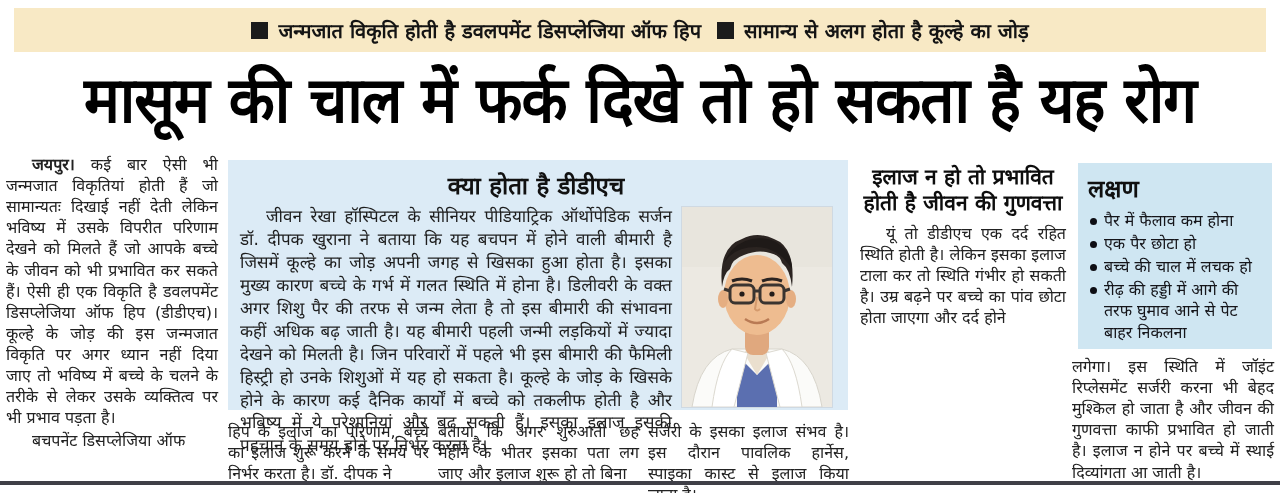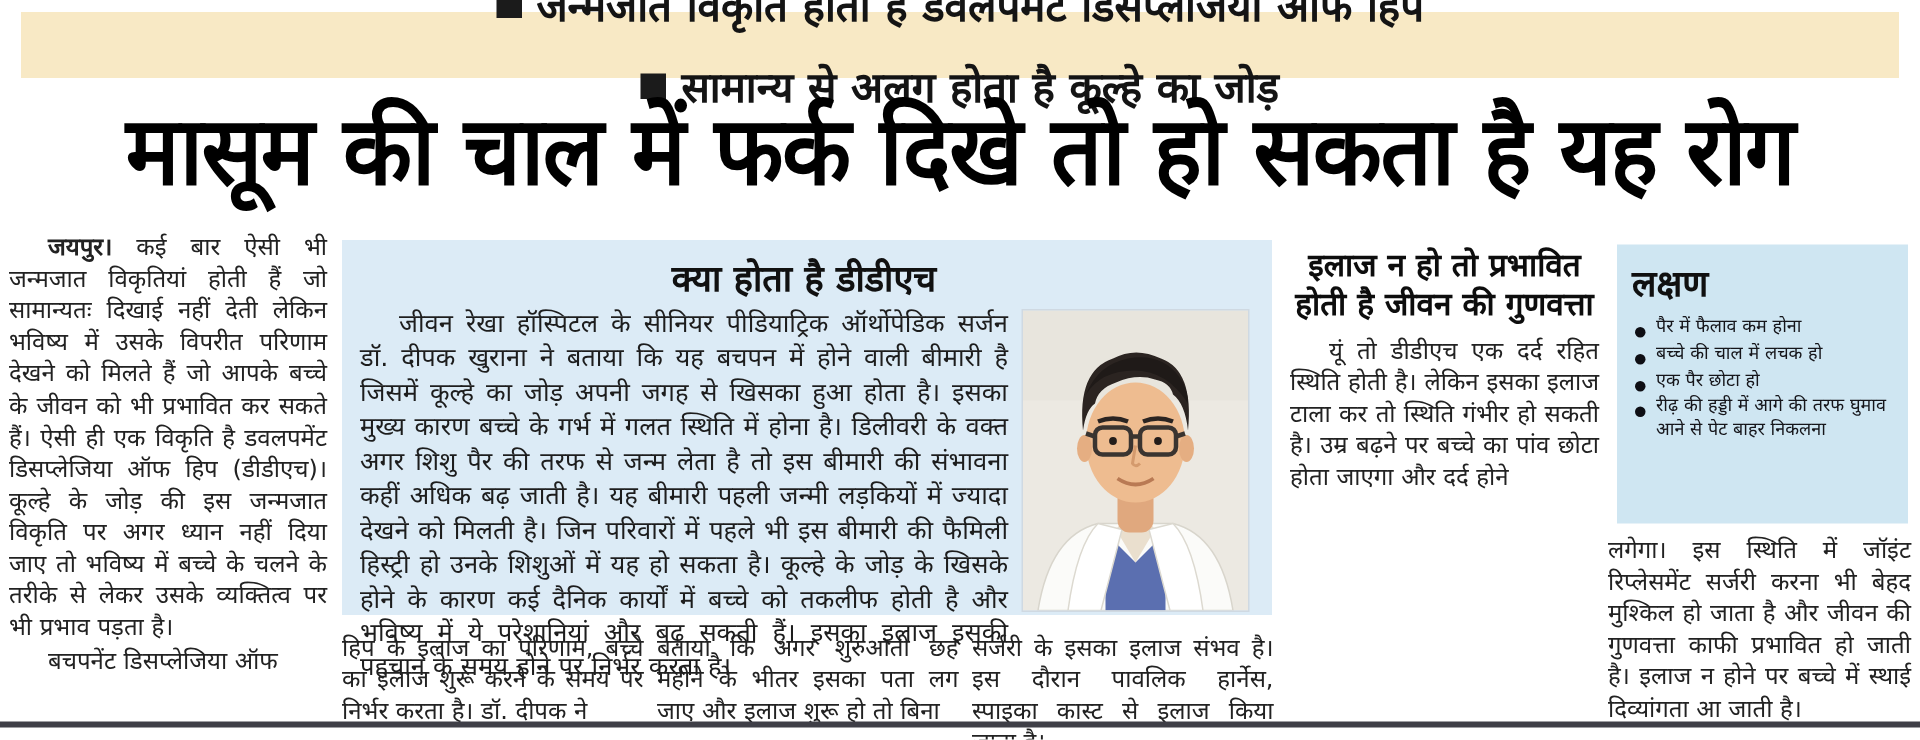--- a/index.html
+++ b/index.html
@@ -5,21 +5,21 @@
   html,body{margin:0;padding:0;}
   body{
     width:1280px;height:493px;position:relative;overflow:hidden;
     background:#ffffff;color:#1b1b1b;
     font-family:"DejaVu Sans","Liberation Sans",sans-serif;
   }
   
   .kicker{
     position:absolute;top:8px;left:14px;width:1252px;height:44px;
     background:#f8e9c5;display:flex;align-items:center;justify-content:center;
-    gap:16px;font-weight:bold;font-size:28px;color:#141414;white-space:nowrap;flex-direction:column;
+    gap:16px;font-weight:bold;font-size:20px;color:#141414;white-space:nowrap;
   }
   .kicker .sq{
     display:inline-block;width:17px;height:17px;background:#1b1b1b;
     margin-right:10px;vertical-align:middle;flex:0 0 auto;
   }
   .kicker .k-item{display:flex;align-items:center;}
   
   .headline{
     position:absolute;top:52px;left:6px;width:1268px;height:92px;
     display:flex;align-items:center;justify-content:center;
@@ -62,21 +62,21 @@
   }
   .col4 p{margin:0;}
   
   .symbox{
     position:absolute;top:163px;left:1078px;width:194px;height:186px;
     background:#cfe6f2;box-sizing:border-box;padding:8px 10px 6px 10px;
   }
   .symbox-title{text-align:left;font-size:24px;font-weight:bold;margin:0 0 6px 0;color:#101010;}
   .symbox ul{list-style:none;margin:0;padding:0;}
   .symbox li{
-    position:relative;padding-left:16px;font-size:12px;line-height:1.32;
+    position:relative;padding-left:16px;font-size:16px;line-height:1.32;
     color:#15151a;margin-bottom:2px;text-align:left;
   }
   .symbox li::before{
     content:"";position:absolute;left:2px;top:8px;width:7px;height:7px;
     border-radius:50%;background:#0e0e14;
   }
   
   .col5-tail{position:absolute;top:356px;left:1072px;width:202px;}
   
   .bottom-rule{
@@ -157,21 +157,21 @@
 
 <div class="col4 bodytext">
   <div class="subhead">इलाज न हो तो प्रभावित होती है जीवन की गुणवत्ता</div>
   <p class="indent">यूं तो डीडीएच एक दर्द रहित स्थिति होती है। लेकिन इसका इलाज टाला कर तो स्थिति गंभीर हो सकती है। उम्र बढ़ने पर बच्चे का पांव छोटा होता जाएगा और दर्द होने</p>
 </div>
 
 <div class="symbox">
   <div class="symbox-title">लक्षण</div>
   <ul>
     <li>पैर में फैलाव कम होना</li>
+    <li>एक पैर छोटा हो</li>
     <li>बच्चे की चाल में लचक हो</li>
-    <li>एक पैर छोटा हो</li>
     <li>रीढ़ की हड्डी में आगे की तरफ घुमाव आने से पेट बाहर निकलना</li>
   </ul>
 </div>
 
 <div class="col5-tail bodytext">लगेगा। इस स्थिति में जॉइंट रिप्लेसमेंट सर्जरी करना भी बेहद मुश्किल हो जाता है और जीवन की गुणवत्ता काफी प्रभावित हो जाती है। इलाज न होने पर बच्चे में स्थाई दिव्यांगता आ जाती है।</div>
 
 <div class="bottom-rule"></div>
 
 </body></html>

